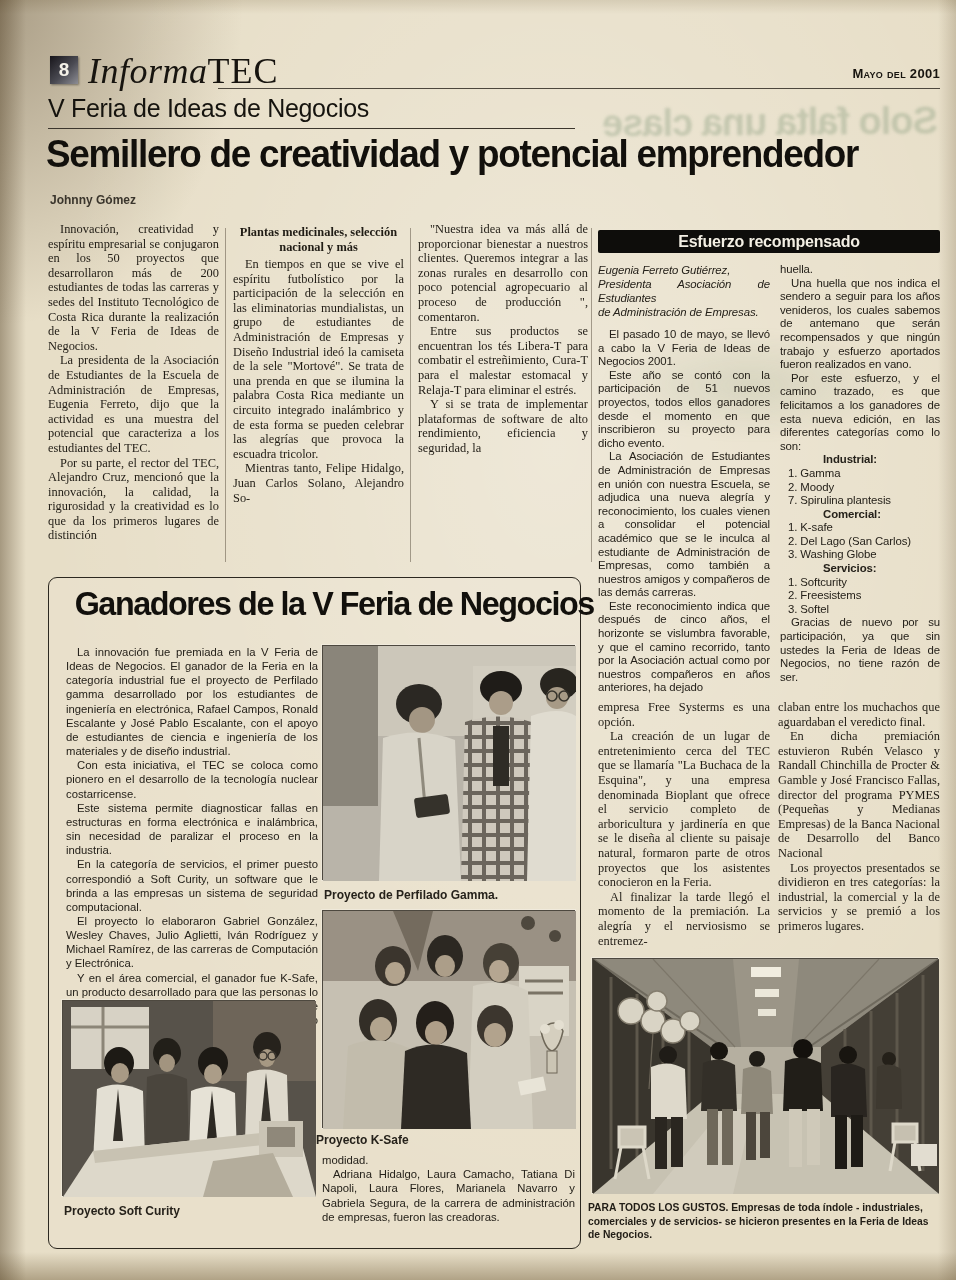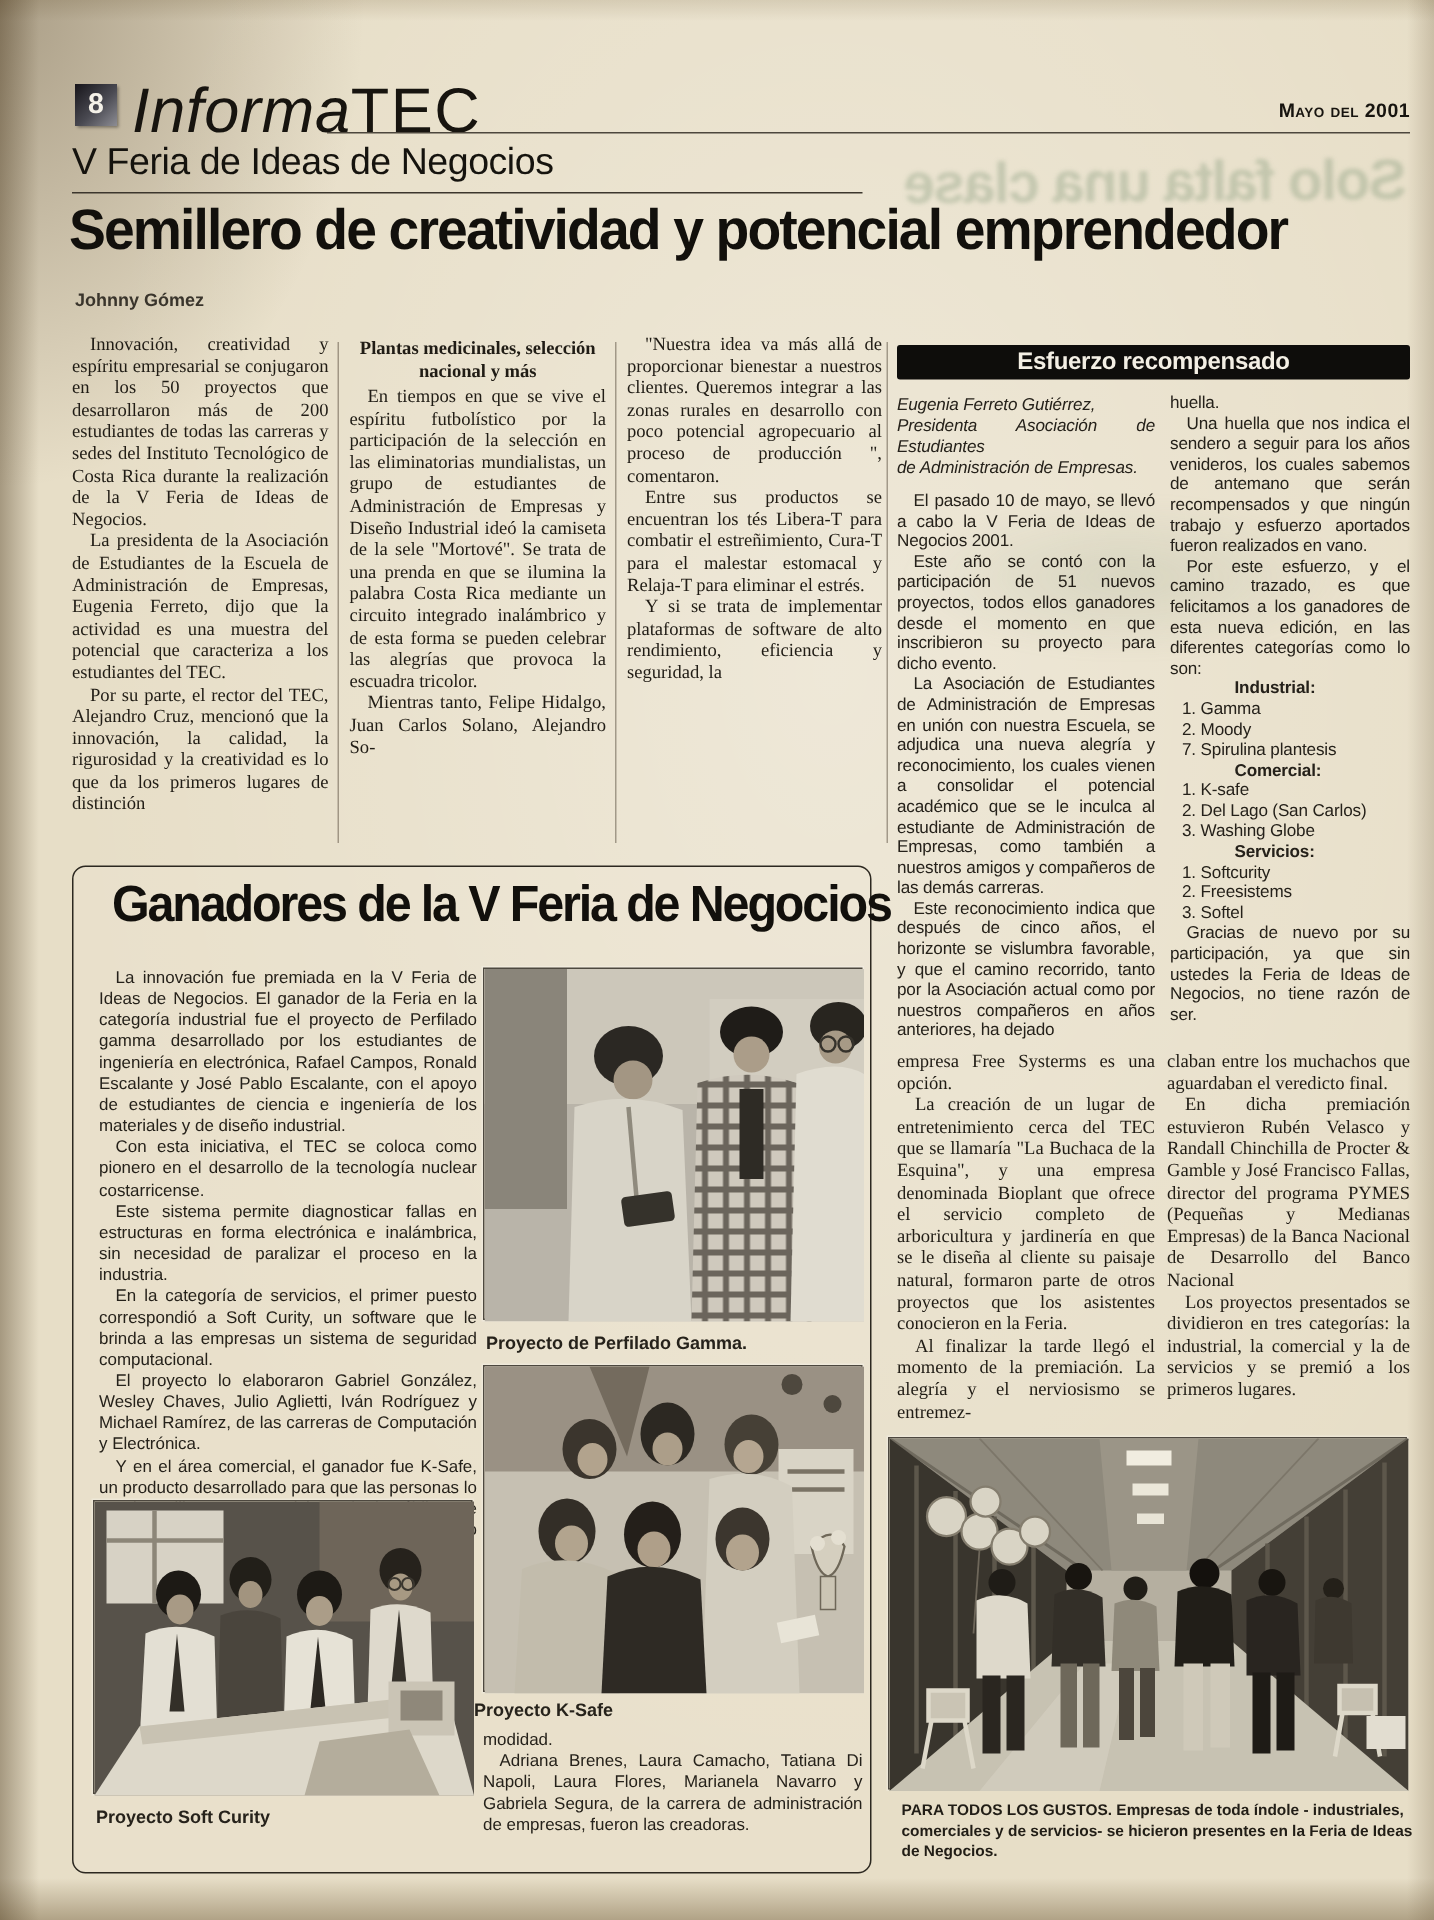--- a/index.html
+++ b/index.html
@@ -20,21 +20,21 @@
   }
   .abs { position:absolute; }
 
   
   .pagenum {
     left:50px; top:56px; width:28px; height:28px;
     background:linear-gradient(135deg,#17151a 0%,#4a4a52 55%,#8d8d94 100%);
     color:#f4f1e8; font-weight:bold; font-size:19px; text-align:center; line-height:28px;
     box-shadow:1px 1px 2px rgba(0,0,0,.4);
   }
-  .brand { left:88px; top:50px; font-family:Liberation Sans, sans-serif; font-size:42px; color:#17140f; letter-spacing:.5px;}
+  .brand { left:88px; top:50px; font-family:Liberation Serif, serif; font-size:36px; color:#17140f; letter-spacing:.5px;}
   .brand .it { font-style: italic; }
   .brand .tec { letter-spacing:1px; }
   .issue-date { right:16px; top:66px; width:200px; text-align:right; font-weight:bold; font-size:13px; font-variant:small-caps; letter-spacing:.3px; color:#17140f;}
   .mast-rule { left:218px; top:88px; width:722px; height:1px; background:#4d473d; }
 
   
   .kicker { left:48px; top:94px; font-size:25px; letter-spacing:-.3px; color:#15130e; font-weight:400; }
   .kicker-rule { left:48px; top:128px; width:527px; height:1px; background:#3c362d; }
   .headline { left:46px; top:133px; width:884px; font-size:38px; font-weight:bold; letter-spacing:-1.3px; color:#12100c; transform:scaleX(.97); transform-origin:left; white-space:nowrap;}
   .byline { left:50px; top:193px; font-size:12px; font-weight:bold; color:#3a352c;text-align:right; }
@@ -73,21 +73,21 @@
   .wbox-text p.ind { text-indent:11px; }
   .wbox-cont { left:322px; top:1153px; width:253px; font-size:11.3px; line-height:14.2px; text-align:justify; color:#25211a;}
   .wbox-cont p.ind { text-indent:11px; }
 
   .caption { font-weight:bold; font-size:12px; color:#26221b; }
 
   
   .photo { position:absolute; border:1px solid #4d483f; box-shadow:0 0 0 1px rgba(255,255,255,.25); }
   .photo svg { display:block; }
 
-  .bottom-caption { left:601px; top:1201px; width:348px; font-weight:bold; font-size:10.3px; line-height:13.5px; color:#211d16;}
+  .bottom-caption { left:588px; top:1201px; width:348px; font-weight:bold; font-size:10.3px; line-height:13.5px; color:#211d16;}
 </style>
 </head>
 <body>
 
 <div class="page">
 
   <div class="abs ghost">Solo falta una clase</div>
   <div class="abs ghost-blob"></div>
 
   <div class="abs pagenum">8</div>
@@ -241,21 +241,21 @@
       <circle cx="222" cy="118" r="5" fill="#e4dfd1"></circle>
         <circle cx="236" cy="114" r="5" fill="#e4dfd1"></circle>
 
       <rect x="196" y="168" width="26" height="14" fill="#e8e4d7" transform="rotate(-12 209 175)"></rect>
     </svg>
   </div>
   <div class="abs caption" style="left:316px;top:1133px;">Proyecto K-Safe</div>
 
   <div class="abs wbox-cont">
     <p>modidad.</p>
-    <p class="ind">Adriana Brenes, Laura Camacho, Tatiana Di Napoli, Laura Flores, Marianela Navarro y Gabriela Segura, de la carrera de administración de empresas, fueron las creadoras.</p>
+    <p class="ind">Adriana Hidalgo, Laura Camacho, Tatiana Di Napoli, Laura Flores, Marianela Navarro y Gabriela Segura, de la carrera de administración de empresas, fueron las creadoras.</p>
   </div>
 
   <div class="photo" style="left:62px;top:1000px;width:253px;height:196px;">
     <svg width="253" height="196" viewBox="0 0 253 196" xmlns="http://www.w3.org/2000/svg">
       <rect width="253" height="196" fill="#57524a"></rect>
       <rect x="8" y="6" width="78" height="62" fill="#d7d2c5"></rect>
       <line x1="8" y1="26" x2="86" y2="26" stroke="#8c8678" stroke-width="3"></line>
       <line x1="40" y1="6" x2="40" y2="68" stroke="#8c8678" stroke-width="3"></line>
       <rect x="150" y="0" width="103" height="80" fill="#6e6559"></rect>
 

